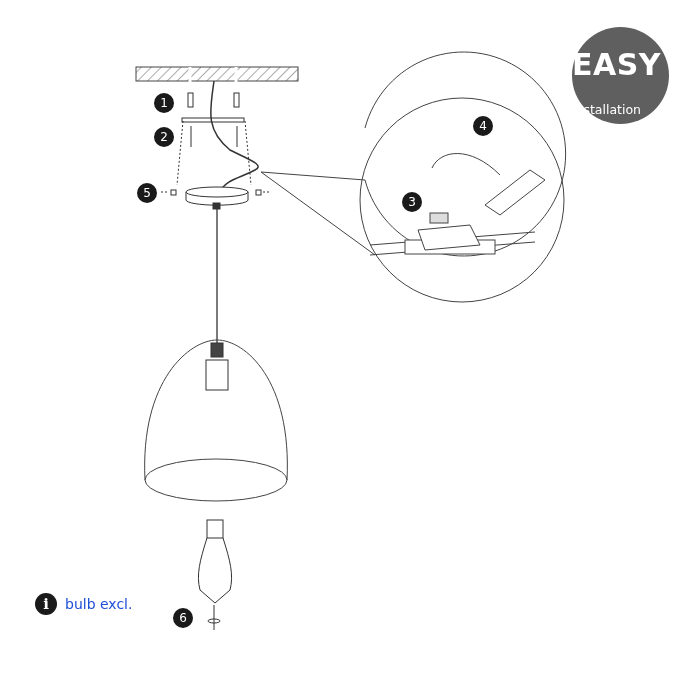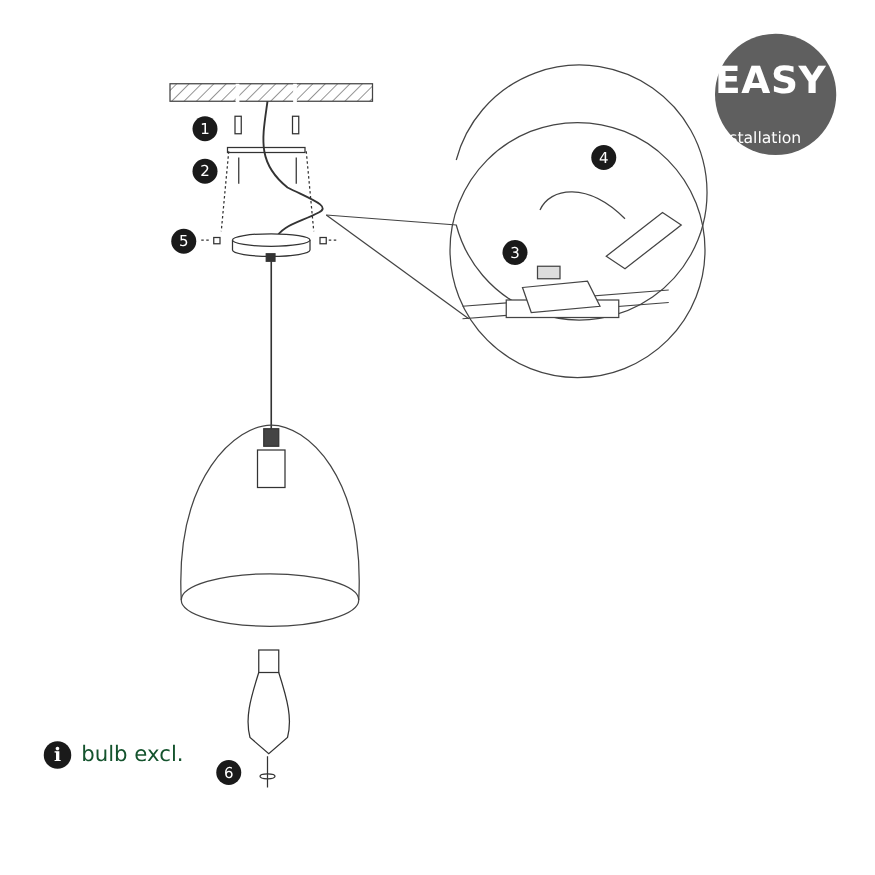--- a/index.html
+++ b/index.html
@@ -4,21 +4,21 @@
 <style>
   html,body{margin:0;padding:0;background:#fff;}
   body{width:700px;height:700px;position:relative;overflow:hidden;font-family:"DejaVu Sans",sans-serif;}
   svg.main{position:absolute;left:0;top:0;}
   .badge{position:absolute;left:572px;top:27px;width:97px;height:97px;border-radius:50%;background:#5f5f5f;color:#fff;text-align:left;}
   .badge .t1{position:absolute;left:0;right:0;top:20px;font-weight:bold;font-size:30px;letter-spacing:0.5px;}
   .badge .t2{position:absolute;left:0;right:0;top:75px;font-size:12.5px;}
   .step{position:absolute;width:20px;height:20px;border-radius:50%;background:#1a1a1a;color:#fff;font-size:12px;line-height:20px;text-align:center;}
   .note{position:absolute;left:35px;top:593px;display:flex;align-items:center;gap:8px;}
   .note .ic{width:22px;height:22px;border-radius:50%;background:#1a1a1a;color:#fff;font-weight:bold;font-size:15px;line-height:22px;text-align:center;font-family:"DejaVu Serif",serif;}
-  .note .lbl{font-size:17px;color:#14532d;}
+  .note .lbl{font-size:14px;color:#1d4ed8;}
 </style>
 </head>
 <body>
 
 <svg class="main" width="700" height="700" viewBox="0 0 700 700">
   <defs>
     <pattern id="hatch" width="7" height="7" patternUnits="userSpaceOnUse" patternTransform="rotate(45)">
       <line x1="0" y1="0" x2="0" y2="7" stroke="#555" stroke-width="1"></line>
     </pattern>
   </defs>

